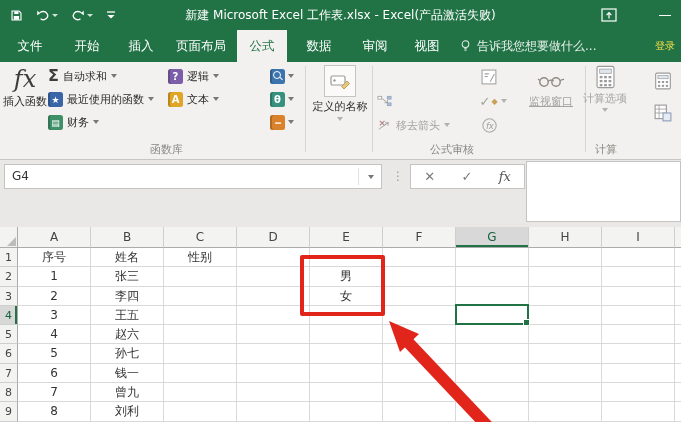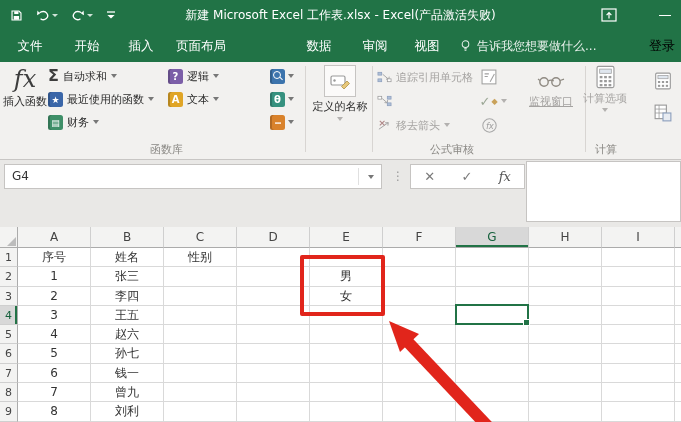--- a/index.html
+++ b/index.html
@@ -14,21 +14,21 @@
   .wctl{position:absolute;top:0;height:30px;display:flex;align-items:center;}
   .wctl.rdo{right:64px;} .wctl.minb{right:10px;}
   .minline{display:block;width:12px;height:0;border-top:1.6px solid #fff;}
   .qcaret{width:0;height:0;border-left:3px solid transparent;border-right:3px solid transparent;border-top:3.5px solid #cfe3d8;}
 
   
   .tabrow{position:absolute;left:0;top:30px;width:681px;height:32px;background:#217346;}
   .tab{position:absolute;top:0;height:32px;line-height:32px;color:#fff;font-size:12.5px;text-align:center;cursor:default;}
   .tab.active{background:#f2f1ef;color:#217346;}
   .tellme{position:absolute;top:0;height:32px;display:flex;align-items:center;gap:6px;color:#e8f1ec;font-size:12px;}
-  .signin{position:absolute;top:0;right:6px;height:32px;line-height:32px;color:#000000;font-size:13px;}
+  .signin{position:absolute;top:0;right:6px;height:32px;line-height:32px;color:#fde047;font-size:10px;}
 
   
   .ribbon{position:absolute;left:0;top:62px;width:681px;height:98px;background:#f2f1ef;border-bottom:1px solid #c8c6c4;}
   .sep{position:absolute;top:4px;height:86px;width:1px;background:#d8d5d2;}
   .grplabel{position:absolute;top:80px;font-size:11px;color:#8a8884;text-align:left;}
   .bigbtn{position:absolute;display:flex;flex-direction:column;align-items:center;font-size:11px;color:#2b2b2b;}
   .bigbtn .blabel{margin-top:4px;text-align:center;line-height:12px;}
   .bigbtn.dis{color:#a5a3a1;}
   .fxbig{font-family:"DejaVu Serif","Liberation Serif",serif;font-style:italic;font-size:24px;color:#3d3d3d;line-height:26px;}
   .hbtn{position:absolute;height:22px;display:flex;align-items:center;gap:4px;font-size:11px;color:#2b2b2b;white-space:nowrap;}
@@ -123,20 +123,21 @@
     <div class="wctl minb">
         <span class="minline"></span>
       </div>
   </div>
 
   <div class="tabrow">
     <div class="tab" style="left:5px;width:50px;">文件</div>
     <div class="tab" style="left:60px;width:54px;">开始</div>
     <div class="tab" style="left:114px;width:54px;">插入</div>
     <div class="tab" style="left:168px;width:66px;">页面布局</div>
+    <div class="tab active" style="left:237px;width:50px;">公式</div>
     <div class="tab" style="left:292px;width:54px;">数据</div>
     <div class="tab" style="left:348px;width:54px;">审阅</div>
     <div class="tab" style="left:400px;width:54px;">视图</div>
     <div class="tellme" style="left:460px;">
       <svg width="11" height="14" viewBox="0 0 12 14">
           <circle cx="6" cy="5" r="3.6" fill="none" stroke="#e8f1ec" stroke-width="1.1"></circle>
           <path d="M4.6 10 h2.8 M5 11.6 h2" stroke="#e8f1ec" stroke-width="1.1"></path>
         </svg>
       <span>告诉我您想要做什么...</span>
     </div>
@@ -199,29 +200,20 @@
             <rect x="2" y="6" width="14" height="9" rx="1.5" fill="#fff" stroke="#9a9a9a" stroke-width="1.2"></rect>
             <circle cx="5.5" cy="10.5" r="1.2" fill="#9a9a9a"></circle>
             <path d="M12.5 16.5 L18 11 L20.5 13.5 L15 19 Z" fill="#e8c87a" stroke="#b09347" stroke-width="0.8"></path>
           </svg>
       </span>
       <span class="blabel">定义的名称</span>
       <span class="car dim" style="margin-top:4px;"></span>
     </div>
     <div class="sep" style="left:372px;"></div>
 
-    <div class="hbtn dis" style="left:377px;top:4px;">
-      <svg width="15" height="12" viewBox="0 0 16 12">
-          <rect x="1" y="1" width="4" height="3" fill="#aebfd8" stroke="#8d9fbd" stroke-width="0.8"></rect>
-          <rect x="1" y="8" width="4" height="3" fill="#aebfd8" stroke="#8d9fbd" stroke-width="0.8"></rect>
-          <path d="M6 3 L12.6 8.6 M12.6 8.6 l-3 -0.4 M12.6 8.6 l0.4 -3" stroke="#9a9a9a" fill="none" stroke-width="0.9"></path>
-          <rect x="11" y="8" width="4" height="3" fill="#fff" stroke="#9a9a9a" stroke-width="0.8"></rect>
-        </svg>
-      <span>追踪引用单元格</span>
-    </div>
     <div class="hbtn dis" style="left:377px;top:28px;">
       <svg width="15" height="12" viewBox="0 0 16 12">
           <rect x="1" y="1" width="4" height="3" fill="#fff" stroke="#9a9a9a" stroke-width="0.8"></rect>
           <path d="M5.6 3.4 L11 8 M11 8 l-3 -0.3 M11 8 l0.3 -3" stroke="#9a9a9a" fill="none" stroke-width="0.9"></path>
           <rect x="11" y="1" width="4" height="3" fill="#aebfd8" stroke="#8d9fbd" stroke-width="0.8"></rect>
           <rect x="11" y="8" width="4" height="3" fill="#aebfd8" stroke="#8d9fbd" stroke-width="0.8"></rect>
         </svg>
     </div>
     <div class="hbtn dis" style="left:377px;top:52px;">
       <svg width="15" height="12" viewBox="0 0 16 12">

